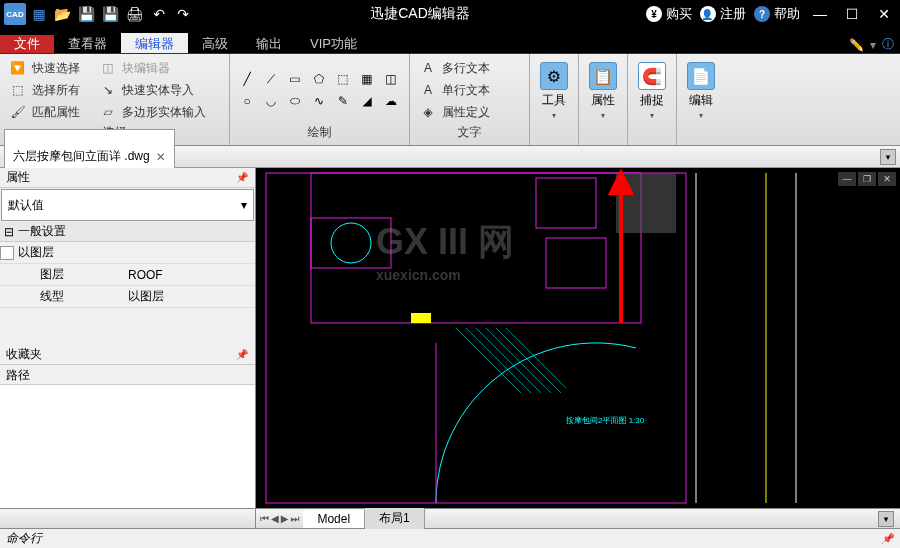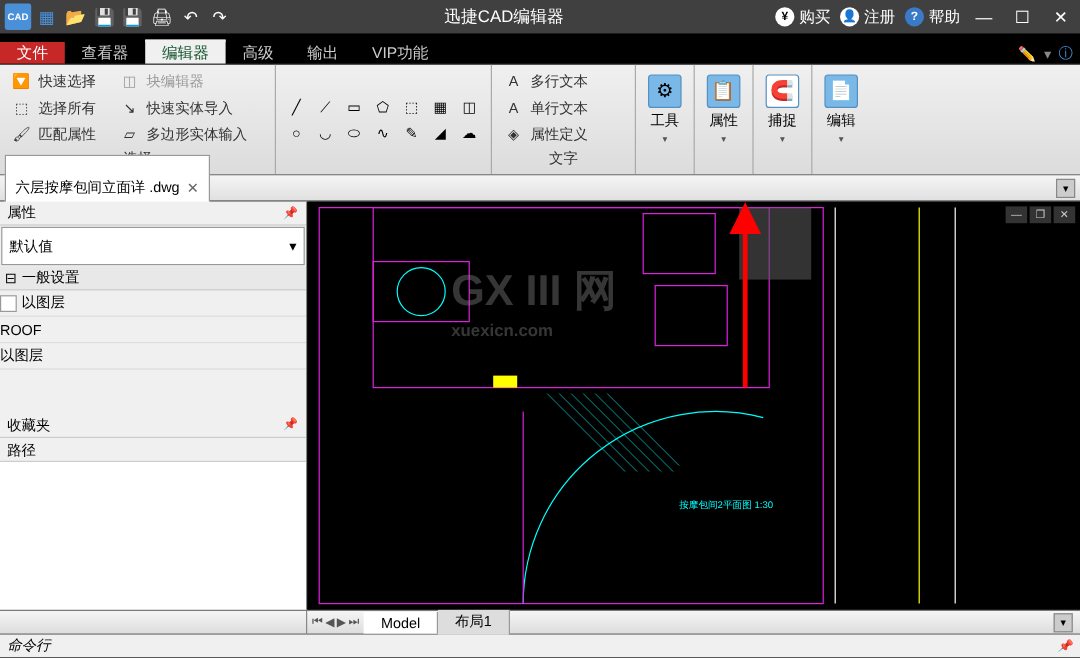--- a/index.html
+++ b/index.html
@@ -1,31 +1,31 @@
 <!DOCTYPE html>
 <html><head>
   <meta charset="utf-8">
   <style>
     * { margin: 0; padding: 0; box-sizing: border-box; font-family: "Microsoft YaHei", sans-serif; }
     body { width: 900px; height: 548px; background: #1a1a1a; overflow: hidden; font-size: 12px; }
     
-    .titlebar { height: 28px; background: #404040; display: flex; align-items: center; padding: 3px 4px; color: #fff; }
+    .titlebar { height: 28px; background: #000000; display: flex; align-items: center; padding: 3px 4px; color: #fff; }
     .titlebar-left { display: flex; gap: 2px; }
     .titlebar-icon { width: 22px; height: 22px; display: flex; align-items: center; justify-content: center; cursor: pointer; font-size: 14px; }
     .app-icon { background: #4a90d9; border-radius: 2px; font-size: 8px; font-weight: bold; }
     .titlebar-title { flex: 1; text-align: center; font-size: 14px; }
     .titlebar-right { display: flex; align-items: center; gap: 8px; }
     .titlebar-pill { display: flex; align-items: center; gap: 4px; cursor: pointer; font-size: 13px; }
     .circle-icon { width: 16px; height: 16px; border-radius: 50%; background: #fff; color: #000; display: flex; align-items: center; justify-content: center; font-size: 10px; font-weight: bold; }
     .win-btn { width: 24px; height: 20px; display: flex; align-items: center; justify-content: center; cursor: pointer; font-size: 14px; }
     
     .menubar { height: 26px; background: #000; display: flex; align-items: flex-end; color: #ccc; border-bottom: 1px solid #333; }
     .menu-tab { padding: 0 14px; display: flex; align-items: center; cursor: pointer; font-size: 13px; }
     .menu-tab.active { background: #c62828; color: #fff; }
-    .menu-tab.selected { background: #f0f0f0; color: #14532d; border-top: 2px solid #f0f0f0; }
+    .menu-tab.selected { background: #f0f0f0; color: #1d4ed8; border-top: 2px solid #f0f0f0; }
     .menubar-right { margin-left: auto; display: flex; align-items: center; gap: 6px; padding-right: 6px; }
     
     .ribbon { height: 92px; background: linear-gradient(#f0f0f0, #dcdcdc); display: flex; border-bottom: 1px solid #888; }
     .ribbon-group { border-right: 1px solid #aaa; padding: 4px 8px; display: flex; flex-direction: column; }
     .ribbon-group-body { flex: 1; display: flex; flex-direction: column; gap: 3px; justify-content: center; }
     .ribbon-group-label { text-align: center; font-size: 12px; color: #333; padding-top: 2px; }
     .ribbon-item { display: flex; align-items: center; gap: 6px; cursor: pointer; padding: 1px 2px; font-size: 12px; color: #333; }
     .ribbon-item.disabled { color: #999; }
     .ribbon-icon { width: 16px; height: 16px; display: inline-flex; align-items: center; justify-content: center; }
     .ribbon-grid { display: grid; grid-template-columns: repeat(7, 20px); gap: 4px; }
@@ -169,20 +169,21 @@
         <div class="tool">◫</div>
         <div class="tool">○</div>
         <div class="tool">◡</div>
         <div class="tool">⬭</div>
         <div class="tool">∿</div>
         <div class="tool">✎</div>
         <div class="tool">◢</div>
         <div class="tool">☁</div>
       </div>
     </div>
+    <div class="ribbon-group-label">绘制</div>
   </div>
 
   <div class="ribbon-group" style="width:120px">
     <div class="ribbon-group-body">
       <div class="ribbon-item">
           <span class="ribbon-icon">A</span>
           <span>多行文本</span>
         </div>
       <div class="ribbon-item">
           <span class="ribbon-icon">A</span>
@@ -250,23 +251,25 @@
       <span>⊟</span>
       <span>一般设置</span>
     </div>
     <div class="prop-row">
       <div class="prop-value">
           <span class="color-swatch"></span>
           <span>以图层</span>
         </div>
     </div>
     <div class="prop-row">
+      <div class="prop-label">图层</div>
       <div class="prop-value">ROOF</div>
     </div>
     <div class="prop-row">
+      <div class="prop-label">线型</div>
       <div class="prop-value">以图层</div>
     </div>
     <div style="flex:0.3"></div>
     <div class="panel-header">
       <span>收藏夹</span>
       <span class="pin-icon">📌</span>
     </div>
     <div class="fav-headers">
       <div class="fav-col">路径</div>
     </div>

